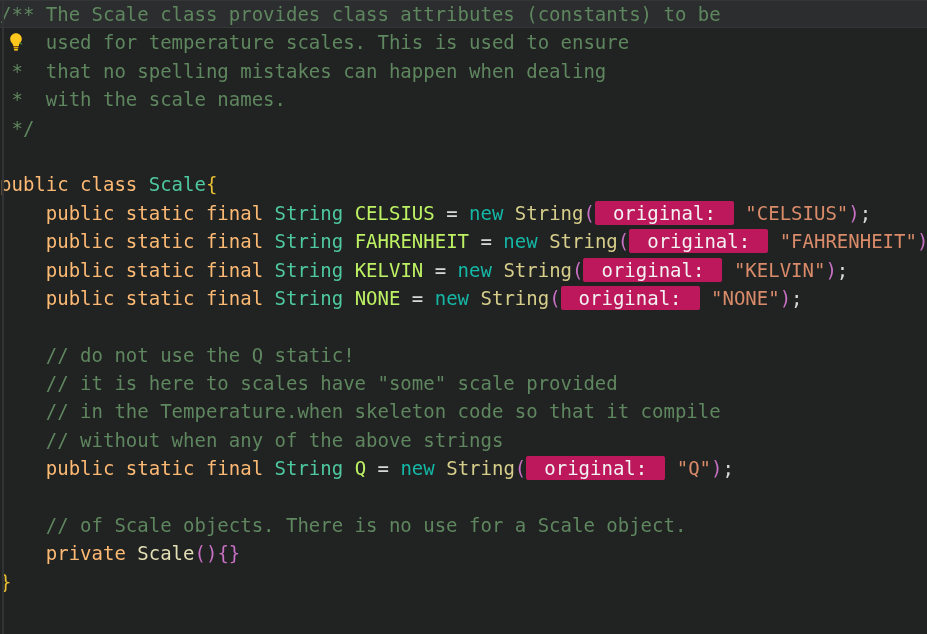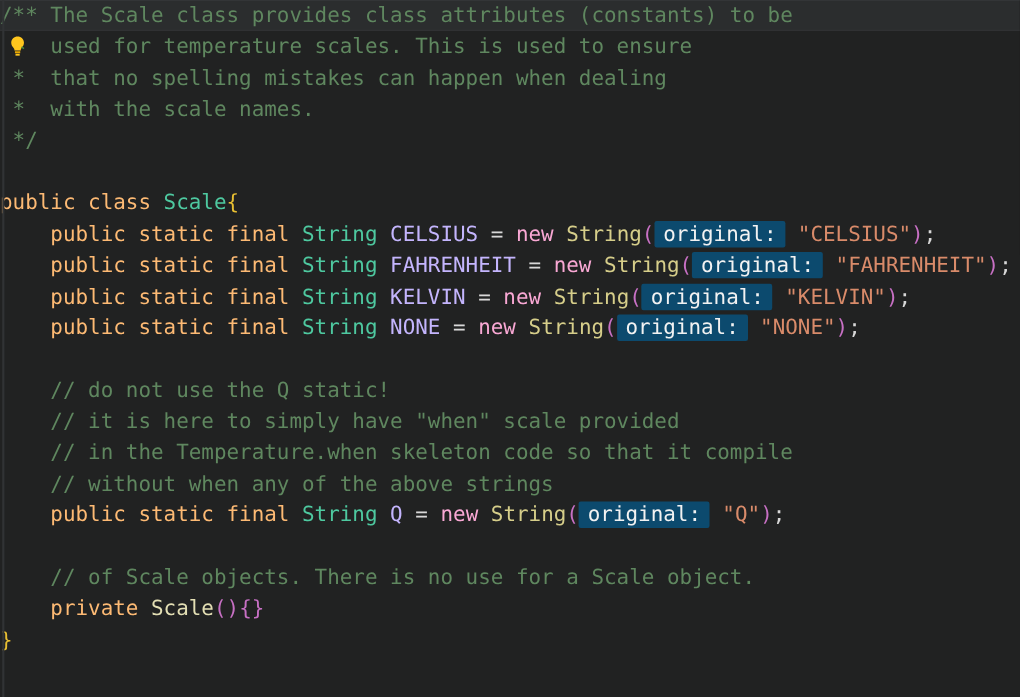--- a/index.html
+++ b/index.html
@@ -61,35 +61,35 @@
   .line-inner {
     position: relative;
     display: block;
     padding-left: 0px;
   }
 
   
   .cmt      { color: #5f875f; }
   .kw       { color: #fdba74; }
   .type     { color: #4ec9a0; }
-  .field    { color: #c4b5fd; }
+  .field    { color: #bef264; }
   .op       { color: #d8d8d8; }
-  .ctrlkw   { color: #f9a8d4; }
+  .ctrlkw   { color: #14b8a6; }
   .method   { color: #d6ce8a; }
   .paren    { color: #c770c4; }
   .brace    { color: #e8bf32; }
   .str      { color: #d98b6a; }
   .plain    { color: #c8cbd0; }
   .ctor     { color: #e3dfb4; }
 
   .hint {
-    background: #0c4a6e;
+    background: #be185d;
     color: #f2f2f2;
     border-radius: 2px;
-    padding: 1px 8px;
+    padding: 1px 18px;
     margin: 0;
   }
 
   
   .bulb {
     position: absolute;
     left: 6px;
     top: 4px;
     width: 20px;
     height: 21px;
@@ -115,21 +115,21 @@
       <div class="line"><span class="line-inner"><span class="cmt"> *  with the scale names.</span></span></div>
       <div class="line"><span class="line-inner"><span class="cmt"> */</span></span></div>
       <div class="line"><span class="line-inner">&nbsp;</span></div>
       <div class="line"><span class="line-inner"><span class="kw">public class </span><span class="type">Scale</span><span class="brace">{</span></span></div>
       <div class="line"><span class="line-inner"><span class="plain">    </span><span class="kw">public static final </span><span class="type">String</span><span class="plain"> </span><span class="field">CELSIUS</span><span class="op"> = </span><span class="ctrlkw">new</span><span class="plain"> </span><span class="method">String</span><span class="paren">(</span><span class="hint">original:</span><span class="plain"> </span><span class="str">"CELSIUS"</span><span class="paren">)</span><span class="op">;</span></span></div>
       <div class="line"><span class="line-inner"><span class="plain">    </span><span class="kw">public static final </span><span class="type">String</span><span class="plain"> </span><span class="field">FAHRENHEIT</span><span class="op"> = </span><span class="ctrlkw">new</span><span class="plain"> </span><span class="method">String</span><span class="paren">(</span><span class="hint">original:</span><span class="plain"> </span><span class="str">"FAHRENHEIT"</span><span class="paren">)</span><span class="op">;</span></span></div>
       <div class="line"><span class="line-inner"><span class="plain">    </span><span class="kw">public static final </span><span class="type">String</span><span class="plain"> </span><span class="field">KELVIN</span><span class="op"> = </span><span class="ctrlkw">new</span><span class="plain"> </span><span class="method">String</span><span class="paren">(</span><span class="hint">original:</span><span class="plain"> </span><span class="str">"KELVIN"</span><span class="paren">)</span><span class="op">;</span></span></div>
       <div class="line"><span class="line-inner"><span class="plain">    </span><span class="kw">public static final </span><span class="type">String</span><span class="plain"> </span><span class="field">NONE</span><span class="op"> = </span><span class="ctrlkw">new</span><span class="plain"> </span><span class="method">String</span><span class="paren">(</span><span class="hint">original:</span><span class="plain"> </span><span class="str">"NONE"</span><span class="paren">)</span><span class="op">;</span></span></div>
       <div class="line"><span class="line-inner">&nbsp;</span></div>
       <div class="line"><span class="line-inner"><span class="cmt">    // do not use the Q static!</span></span></div>
-      <div class="line"><span class="line-inner"><span class="cmt">    // it is here to simply have "when" scale provided</span></span></div>
+      <div class="line"><span class="line-inner"><span class="cmt">    // it is here to scales have "some" scale provided</span></span></div>
       <div class="line"><span class="line-inner"><span class="cmt">    // in the Temperature.when skeleton code so that it compile</span></span></div>
       <div class="line"><span class="line-inner"><span class="cmt">    // without when any of the above strings</span></span></div>
       <div class="line"><span class="line-inner"><span class="plain">    </span><span class="kw">public static final </span><span class="type">String</span><span class="plain"> </span><span class="field">Q</span><span class="op"> = </span><span class="ctrlkw">new</span><span class="plain"> </span><span class="method">String</span><span class="paren">(</span><span class="hint">original:</span><span class="plain"> </span><span class="str">"Q"</span><span class="paren">)</span><span class="op">;</span></span></div>
       <div class="line"><span class="line-inner">&nbsp;</span></div>
       <div class="line"><span class="line-inner"><span class="cmt">    // of Scale objects. There is no use for a Scale object.</span></span></div>
       <div class="line"><span class="line-inner"><span class="plain">    </span><span class="kw">private</span><span class="plain"> </span><span class="ctor">Scale</span><span class="paren">()</span><span class="paren">{}</span></span></div>
       <div class="line"><span class="line-inner"><span class="brace">}</span></span></div>
     </div>
 
 </div>

